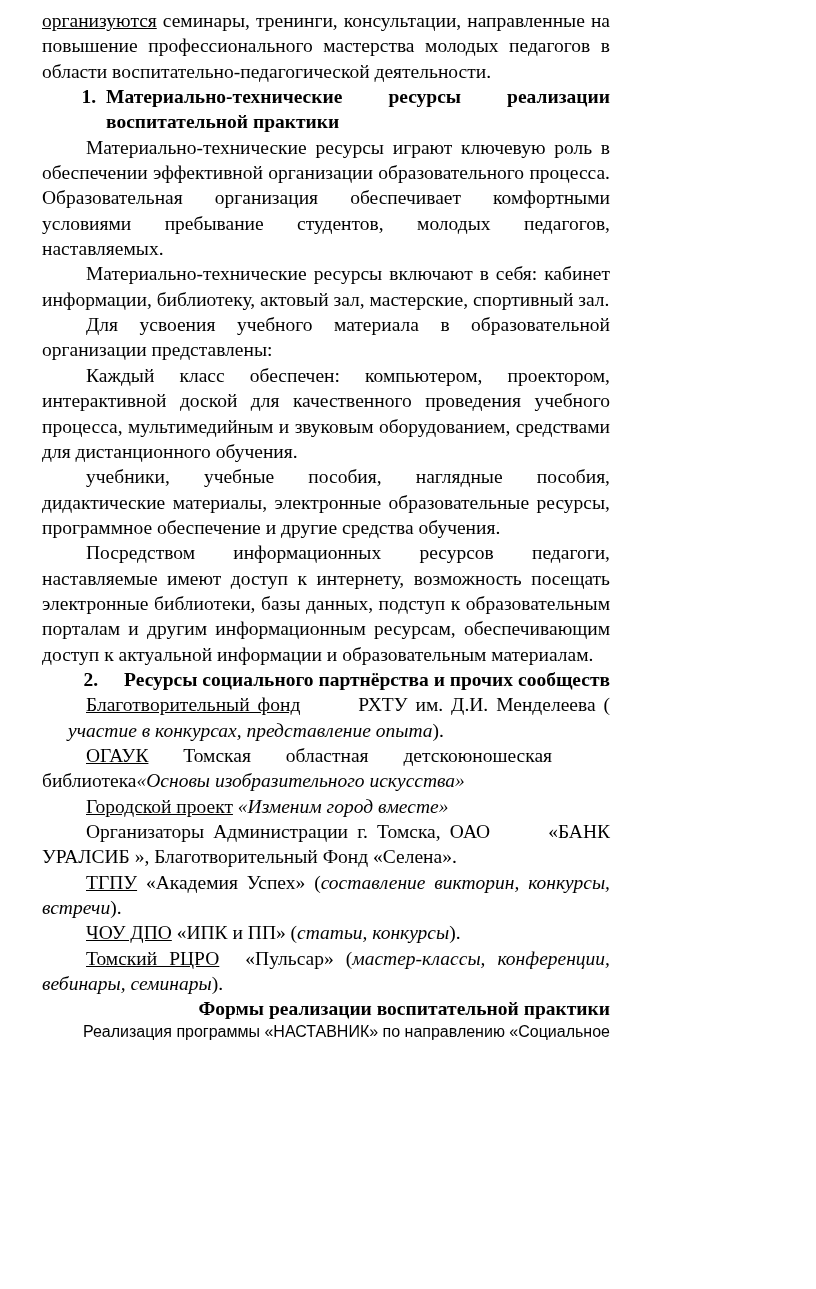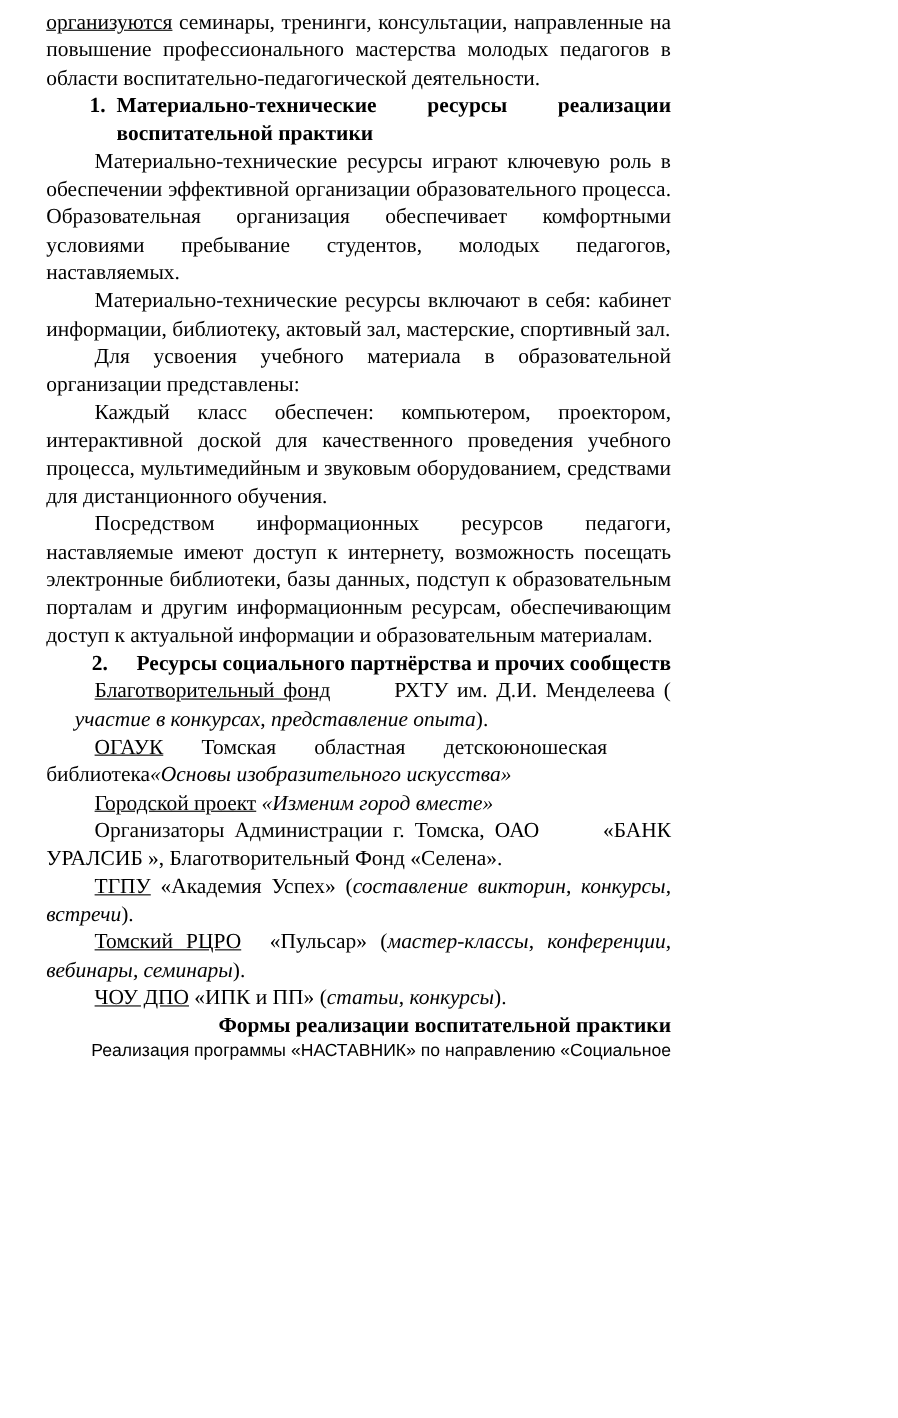--- a/index.html
+++ b/index.html
@@ -76,37 +76,38 @@
 
     <div class="listline">
       <span class="marker">1.</span>
       <span class="body">Материально-технические ресурсы реализации воспитательной практики</span>
     </div>
 
     <p class="ind">Материально-технические ресурсы играют ключевую роль в обеспечении эффективной организации образовательного процесса. Образовательная организация обеспечивает комфортными условиями пребывание студентов, молодых педагогов, наставляемых.</p>
     <p class="ind">Материально-технические ресурсы включают в себя: кабинет информации, библиотеку, актовый зал, мастерские, спортивный зал.</p>
     <p class="ind">Для усвоения учебного материала в образовательной организации представлены:</p>
     <p class="ind">Каждый класс обеспечен: компьютером, проектором, интерактивной доской для качественного проведения учебного процесса, мультимедийным и звуковым оборудованием, средствами для дистанционного обучения.</p>
+    <p class="ind">учебники, учебные пособия, наглядные пособия, дидактические материалы, электронные образовательные ресурсы, программное обеспечение и другие средства обучения.</p>
     <p class="ind">Посредством информационных ресурсов педагоги, наставляемые имеют доступ к интернету, возможность посещать электронные библиотеки, базы данных, подступ к образовательным порталам и другим информационным ресурсам, обеспечивающим доступ к актуальной информации и образовательным материалам.</p>
 
     <p class="center b"><span class="numlbl">2.</span><span class="wide-space"></span><span>Ресурсы социального партнёрства и прочих сообществ</span></p>
 
     <p class="ind"><span class="u">Благотворительный фонд</span><span class="wide-space-lg"></span><span>РХТУ им. Д.И. Менделеева (</span><span class="wide-space"></span><span class="i">участие в конкурсах, представление опыта</span><span>).</span></p>
 
     <p class="ind"><span class="u">ОГАУК</span> <span>Томская областная детско</span><span>юношеская</span><span class="wide-space-lg"></span><span>библиотека</span><span class="i">«Основы изобразительного искусства»</span></p>
 
     <p class="ind"><span class="u">Городской проект</span> <span class="i">«Изменим город вместе»</span></p>
 
     <p class="ind"><span>Организаторы Администрации г. Томска, ОАО</span><span class="wide-space-lg"></span><span>«БАНК УРАЛСИБ »,</span> <span>Благотворительный Фонд «Селена».</span></p>
 
 
     <p class="ind"><span class="u">ТГПУ</span><span> «Академия Успех» (</span><span class="i">составление викторин, конкурсы, встречи</span><span>).</span></p>
 
+    <p class="ind"><span class="u">ЧОУ ДПО</span><span> «ИПК и ПП» (</span><span class="i">статьи, конкурсы</span><span>).</span></p>
+
     <p class="ind"><span class="u">Томский РЦРО</span><span class="wide-space"></span><span>«Пульсар» (</span><span class="i">мастер-классы, конференции, вебинары, семинары</span><span>).</span></p>
-
-    <p class="ind"><span class="u">ЧОУ ДПО</span><span> «ИПК и ПП» (</span><span class="i">статьи, конкурсы</span><span>).</span></p>
 
     <p class="center b">Формы реализации воспитательной практики</p>
 
     <p class="center sans">Реализация программы «НАСТАВНИК» по направлению «Социальное</p>
 
   </div>
 </div>
 
 </body></html>

